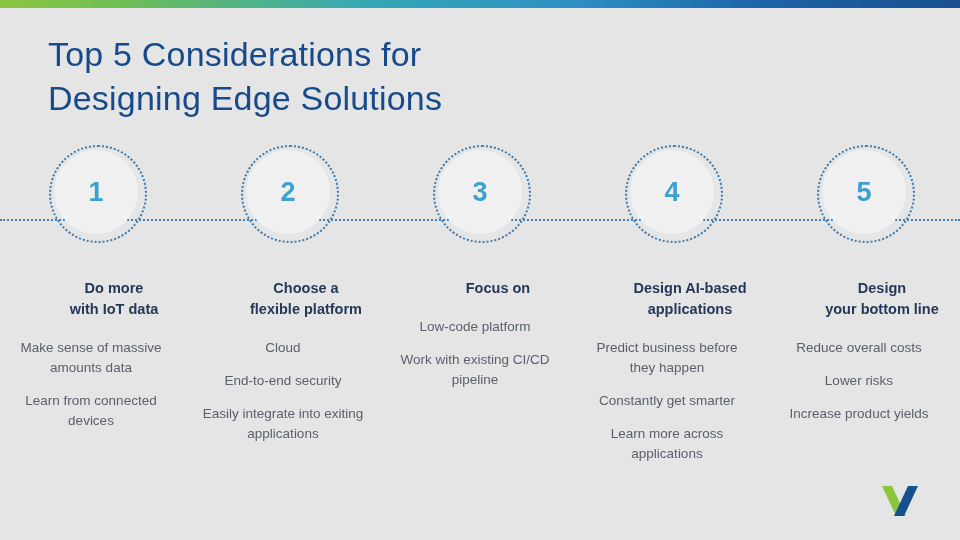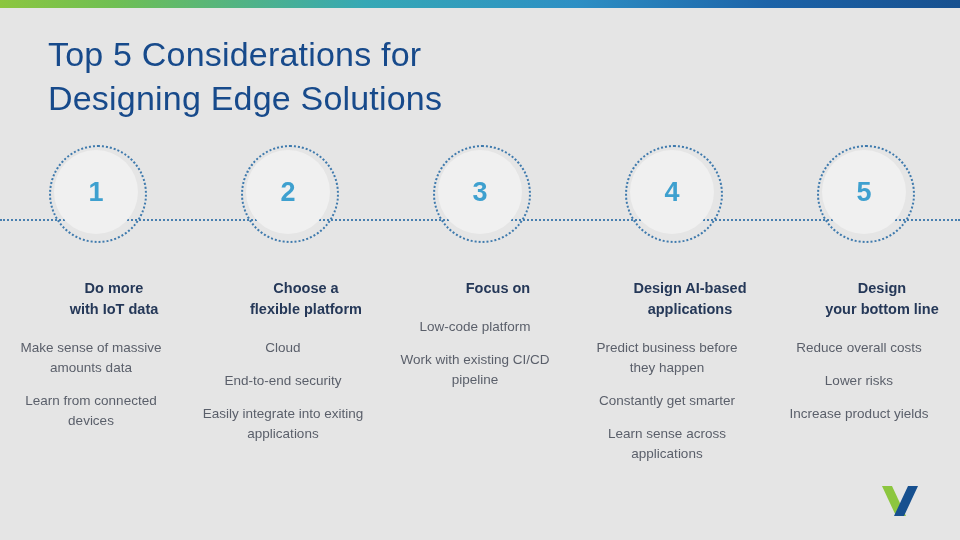--- a/index.html
+++ b/index.html
@@ -200,21 +200,21 @@
         <div class="circle-ring"></div>
         <div class="circle">4</div>
       </div>
       <div class="col-heading">
         <span class="hline">Design AI-based</span>
         <span class="hline">applications</span>
       </div>
       <div class="bullets">
         <div class="bullet">Predict business before they happen</div>
         <div class="bullet">Constantly get smarter</div>
-        <div class="bullet">Learn sense across applications</div>
+        <div class="bullet">Learn more across applications</div>
       </div>
     </div>
 
     <div class="col">
       <div class="circle-wrap">
         <div class="circle-ring"></div>
         <div class="circle">5</div>
       </div>
       <div class="col-heading">
         <span class="hline">Design</span>

